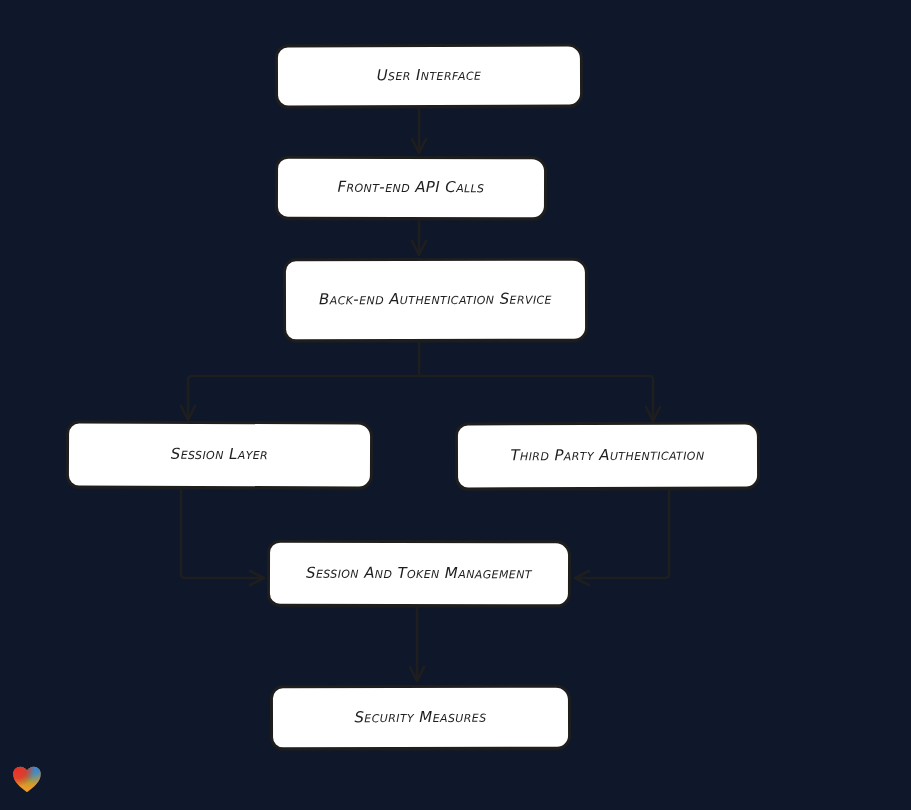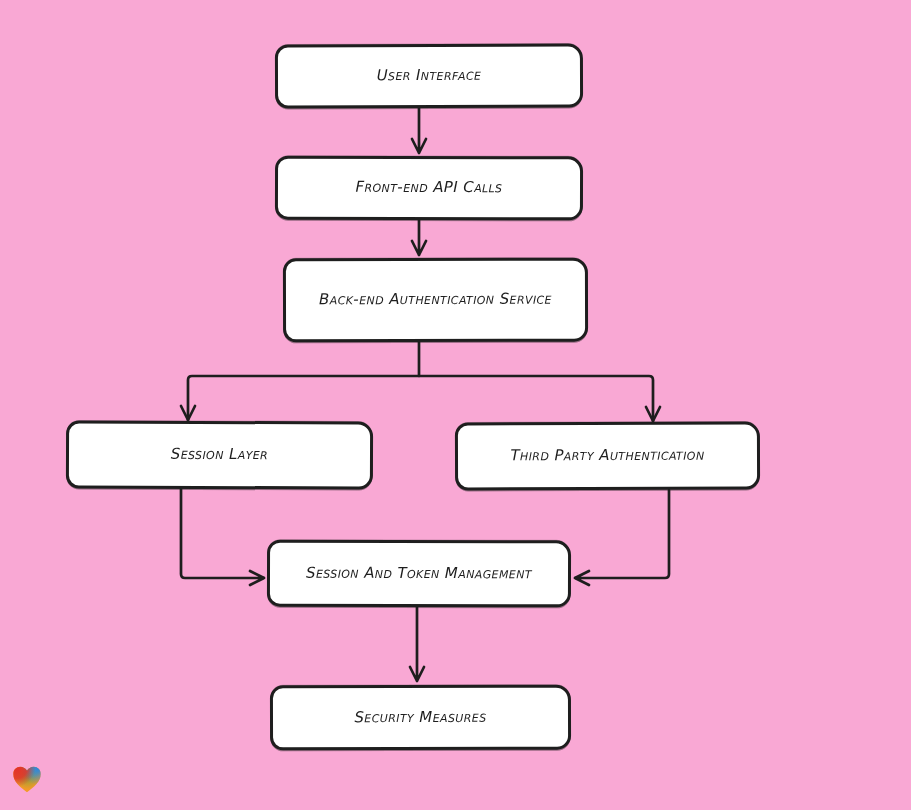--- a/index.html
+++ b/index.html
@@ -4,21 +4,21 @@
 <style>
   html, body {
     margin: 0;
     padding: 0;
     background: #ffffff;
   }
   .canvas {
     position: relative;
     width: 911px;
     height: 810px;
-    background: #f9a8d4;
+    background: #0f172a;
     overflow: hidden;
     font-family: "DejaVu Sans", sans-serif;
   }
   .connector-layer {
     position: absolute;
     left: 0;
     top: 0;
     width: 911px;
     height: 810px;
   }
@@ -44,21 +44,21 @@
   }
   .node-label {
     font-variant: small-caps;
     font-style: italic;
     font-size: 15px;
     line-height: 1.45;
     letter-spacing: 0.4px;
     color: #1e1e1e;
   }
   .n1 { left: 275px; top: 44px;  width: 308px; height: 64px; transform: rotate(-0.2deg); }
-  .n2 { left: 275px; top: 156px; width: 308px; height: 64px; transform: rotate(0.15deg); }
+  .n2 { left: 275px; top: 156px; width: 272px; height: 64px; transform: rotate(0.15deg); }
   .n3 { left: 283px; top: 258px; width: 305px; height: 84px; transform: rotate(-0.15deg); }
   .n4 { left: 66px;  top: 421px; width: 307px; height: 68px; transform: rotate(0.2deg); }
   .n5 { left: 455px; top: 422px; width: 305px; height: 68px; transform: rotate(-0.2deg); }
   .n6 { left: 267px; top: 540px; width: 304px; height: 67px; transform: rotate(0.15deg); }
   .n7 { left: 270px; top: 685px; width: 301px; height: 65px; transform: rotate(-0.15deg); }
   .heart-logo {
     position: absolute;
     left: 10px;
     top: 762px;
     width: 34px;

